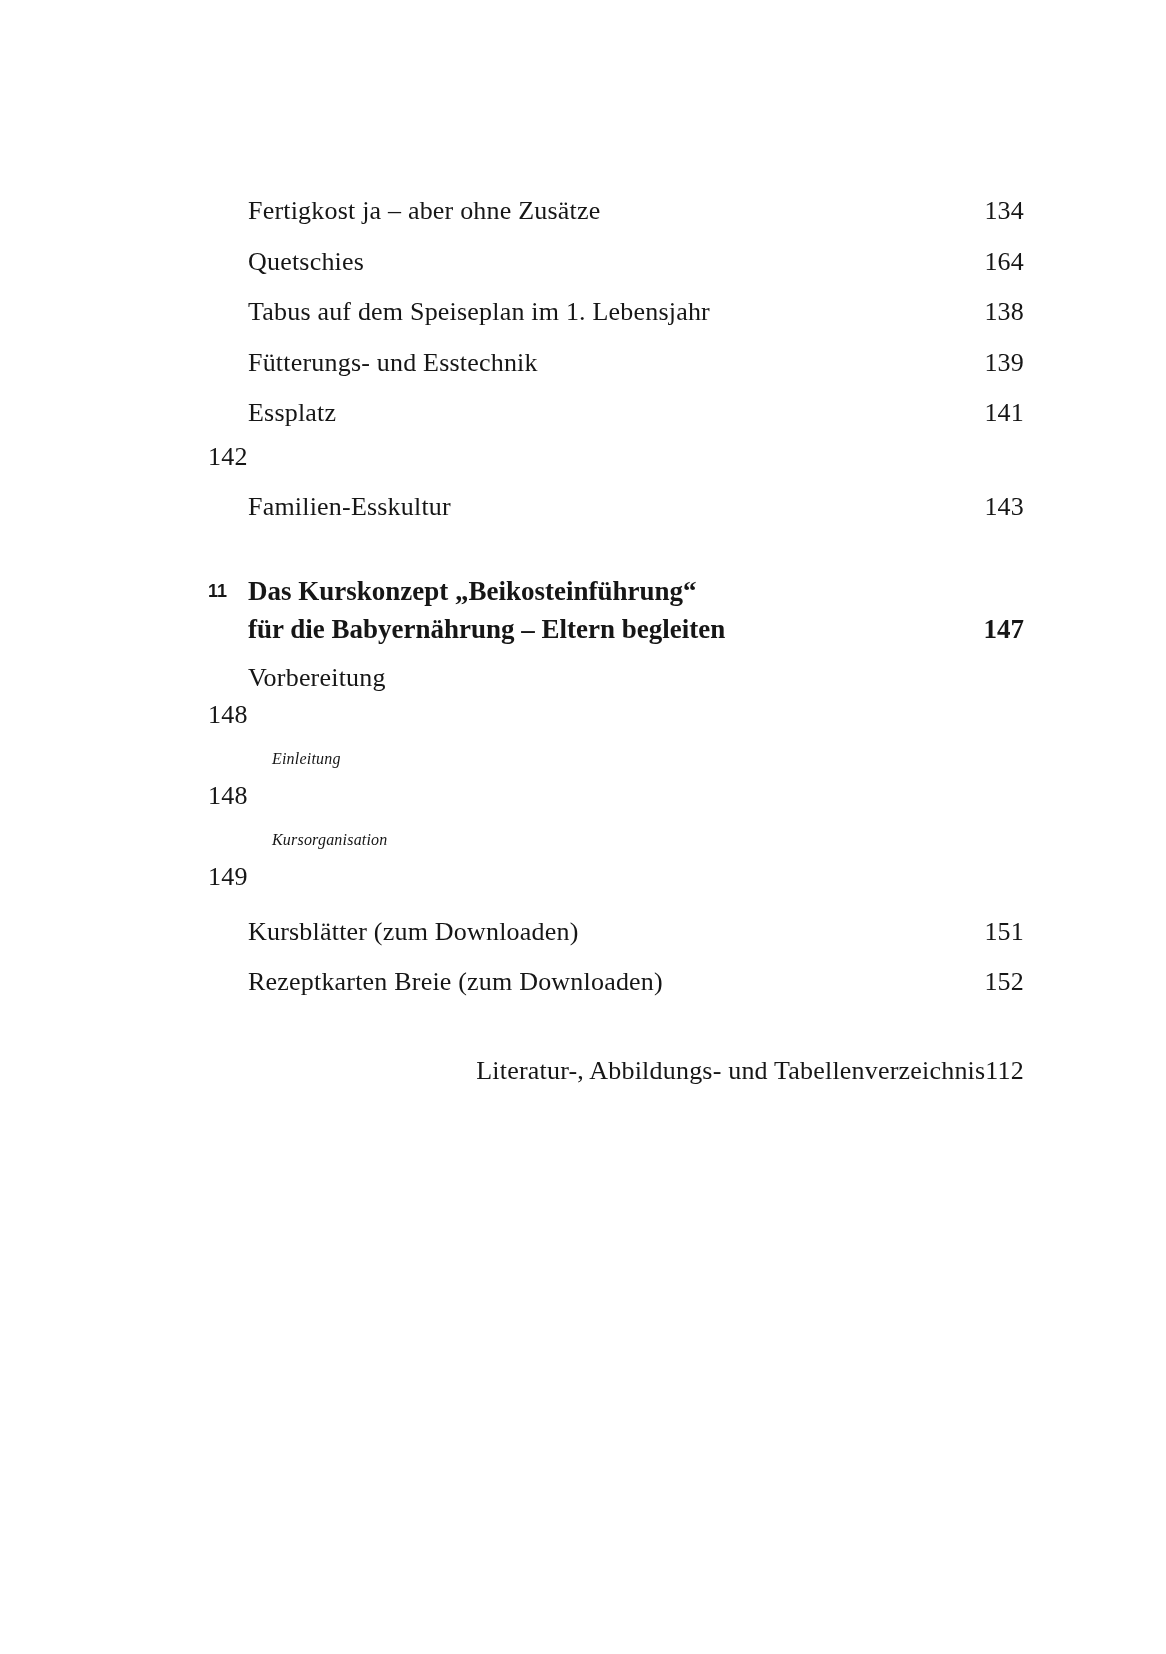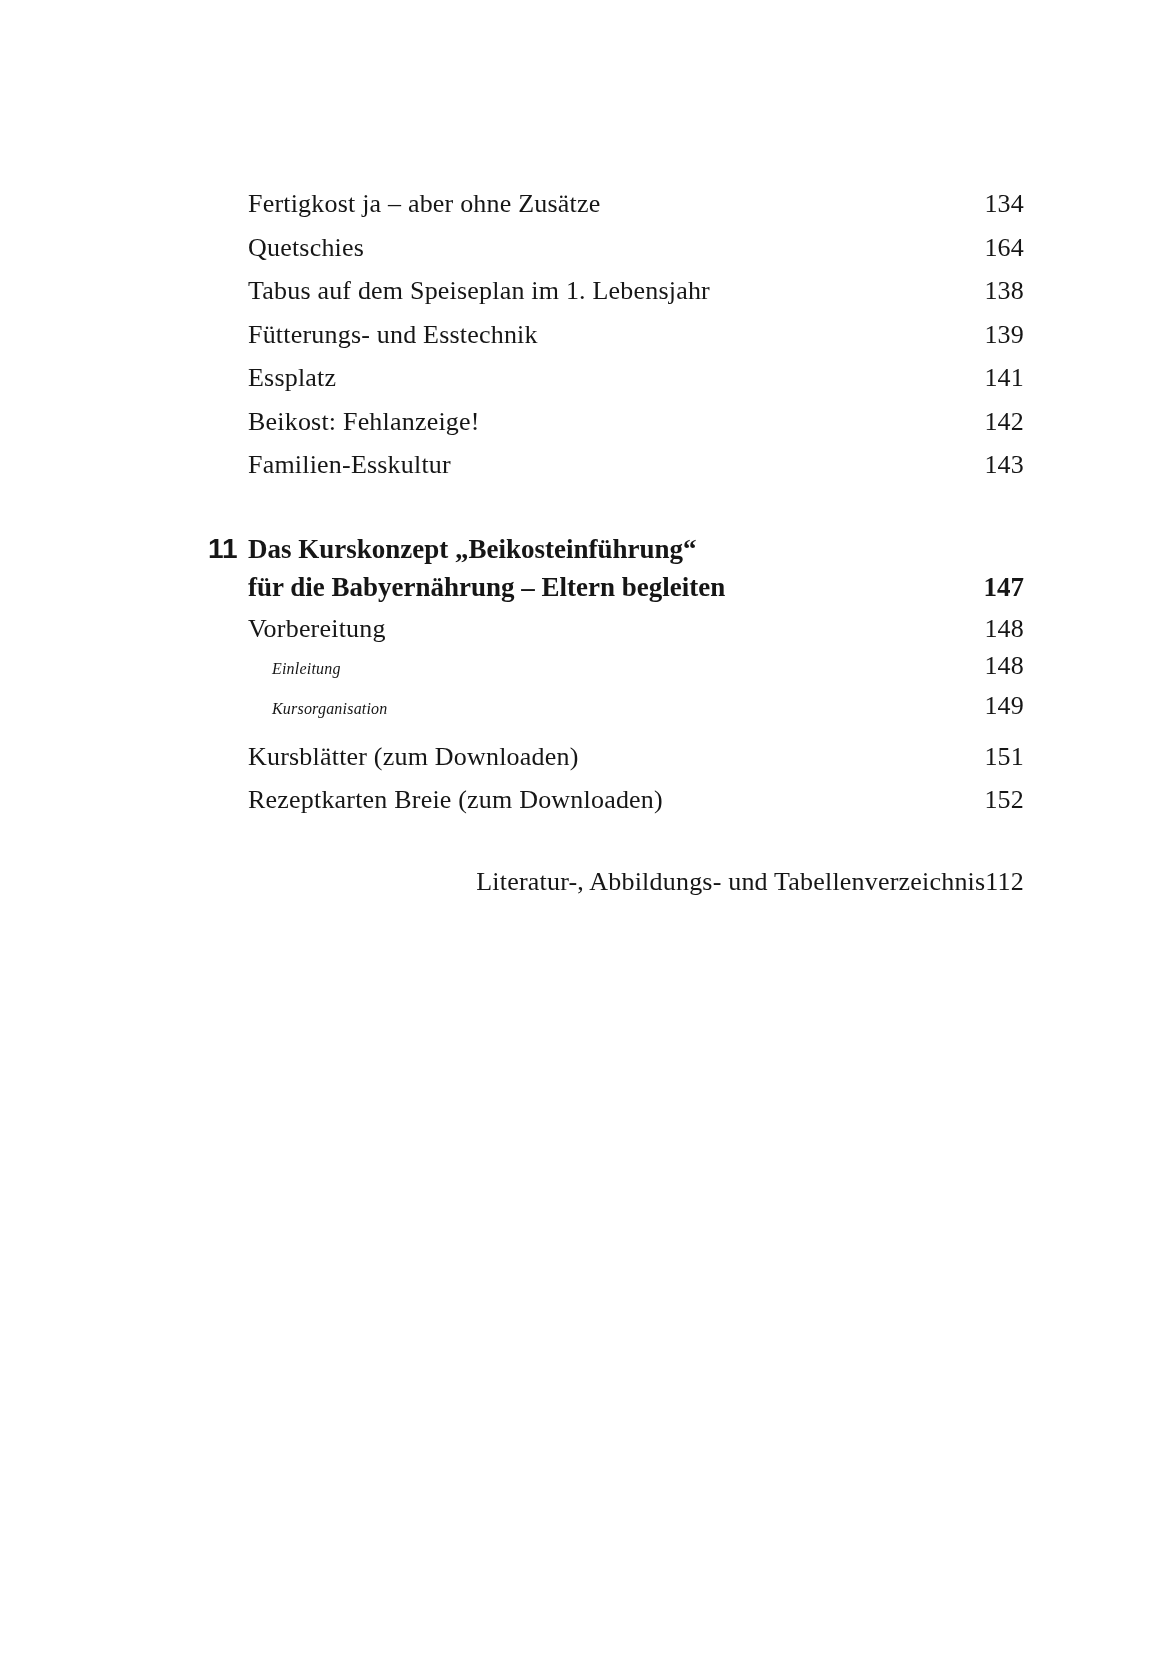--- a/index.html
+++ b/index.html
@@ -24,28 +24,30 @@
   .toc-row {
     display: flex;
     justify-content: space-between;
     align-items: baseline;
     font-size: 26px;
     line-height: 43.5px;
     letter-spacing: 0.2px;
   }
   .toc-row .label {
     padding-left: 40px;
+    margin-top: 7px;
   }
   .toc-row.sub .label {
     padding-left: 64px;
     font-style: italic;
     font-size: 16px;
   }
   .toc-row.tight {
     line-height: 37px;
+    flex-direction: column;
   }
   .page-num {
     font-variant-numeric: lining-nums;
     white-space: nowrap;
   }
   
   .chapter {
     margin-top: 43px;
     font-weight: bold;
   }
@@ -59,21 +61,21 @@
   .chapter .ch-title-wrap {
     position: relative;
     padding-left: 40px;
   }
   .chapter .ch-num {
     position: absolute;
     left: 0;
     top: 0;
     font-family: "Liberation Sans", sans-serif;
     font-weight: bold;
-    font-size: 28px;
+    font-size: 18px;
   }
   .chapter-entries {
     margin-top: 4px;
   }
   .row-kursblaetter {
     margin-top: 8px;
   }
   .backmatter {
     margin-top: 38px;
     justify-content: flex-end;
@@ -98,21 +100,20 @@
   </div>
   <div class="toc-row">
     <span class="label">Fütterungs- und Esstechnik</span>
     <span class="page-num">139</span>
   </div>
   <div class="toc-row">
     <span class="label">Essplatz</span>
     <span class="page-num">141</span>
   </div>
   <div class="toc-row">
-    <span class="label">Beikost: Fehlanzeige!</span>
     <span class="page-num">142</span>
   </div>
   <div class="toc-row">
     <span class="label">Familien-Esskultur</span>
     <span class="page-num">143</span>
   </div>
 
   <div class="chapter">
     <div class="ch-line">
       <span class="ch-title-wrap">

